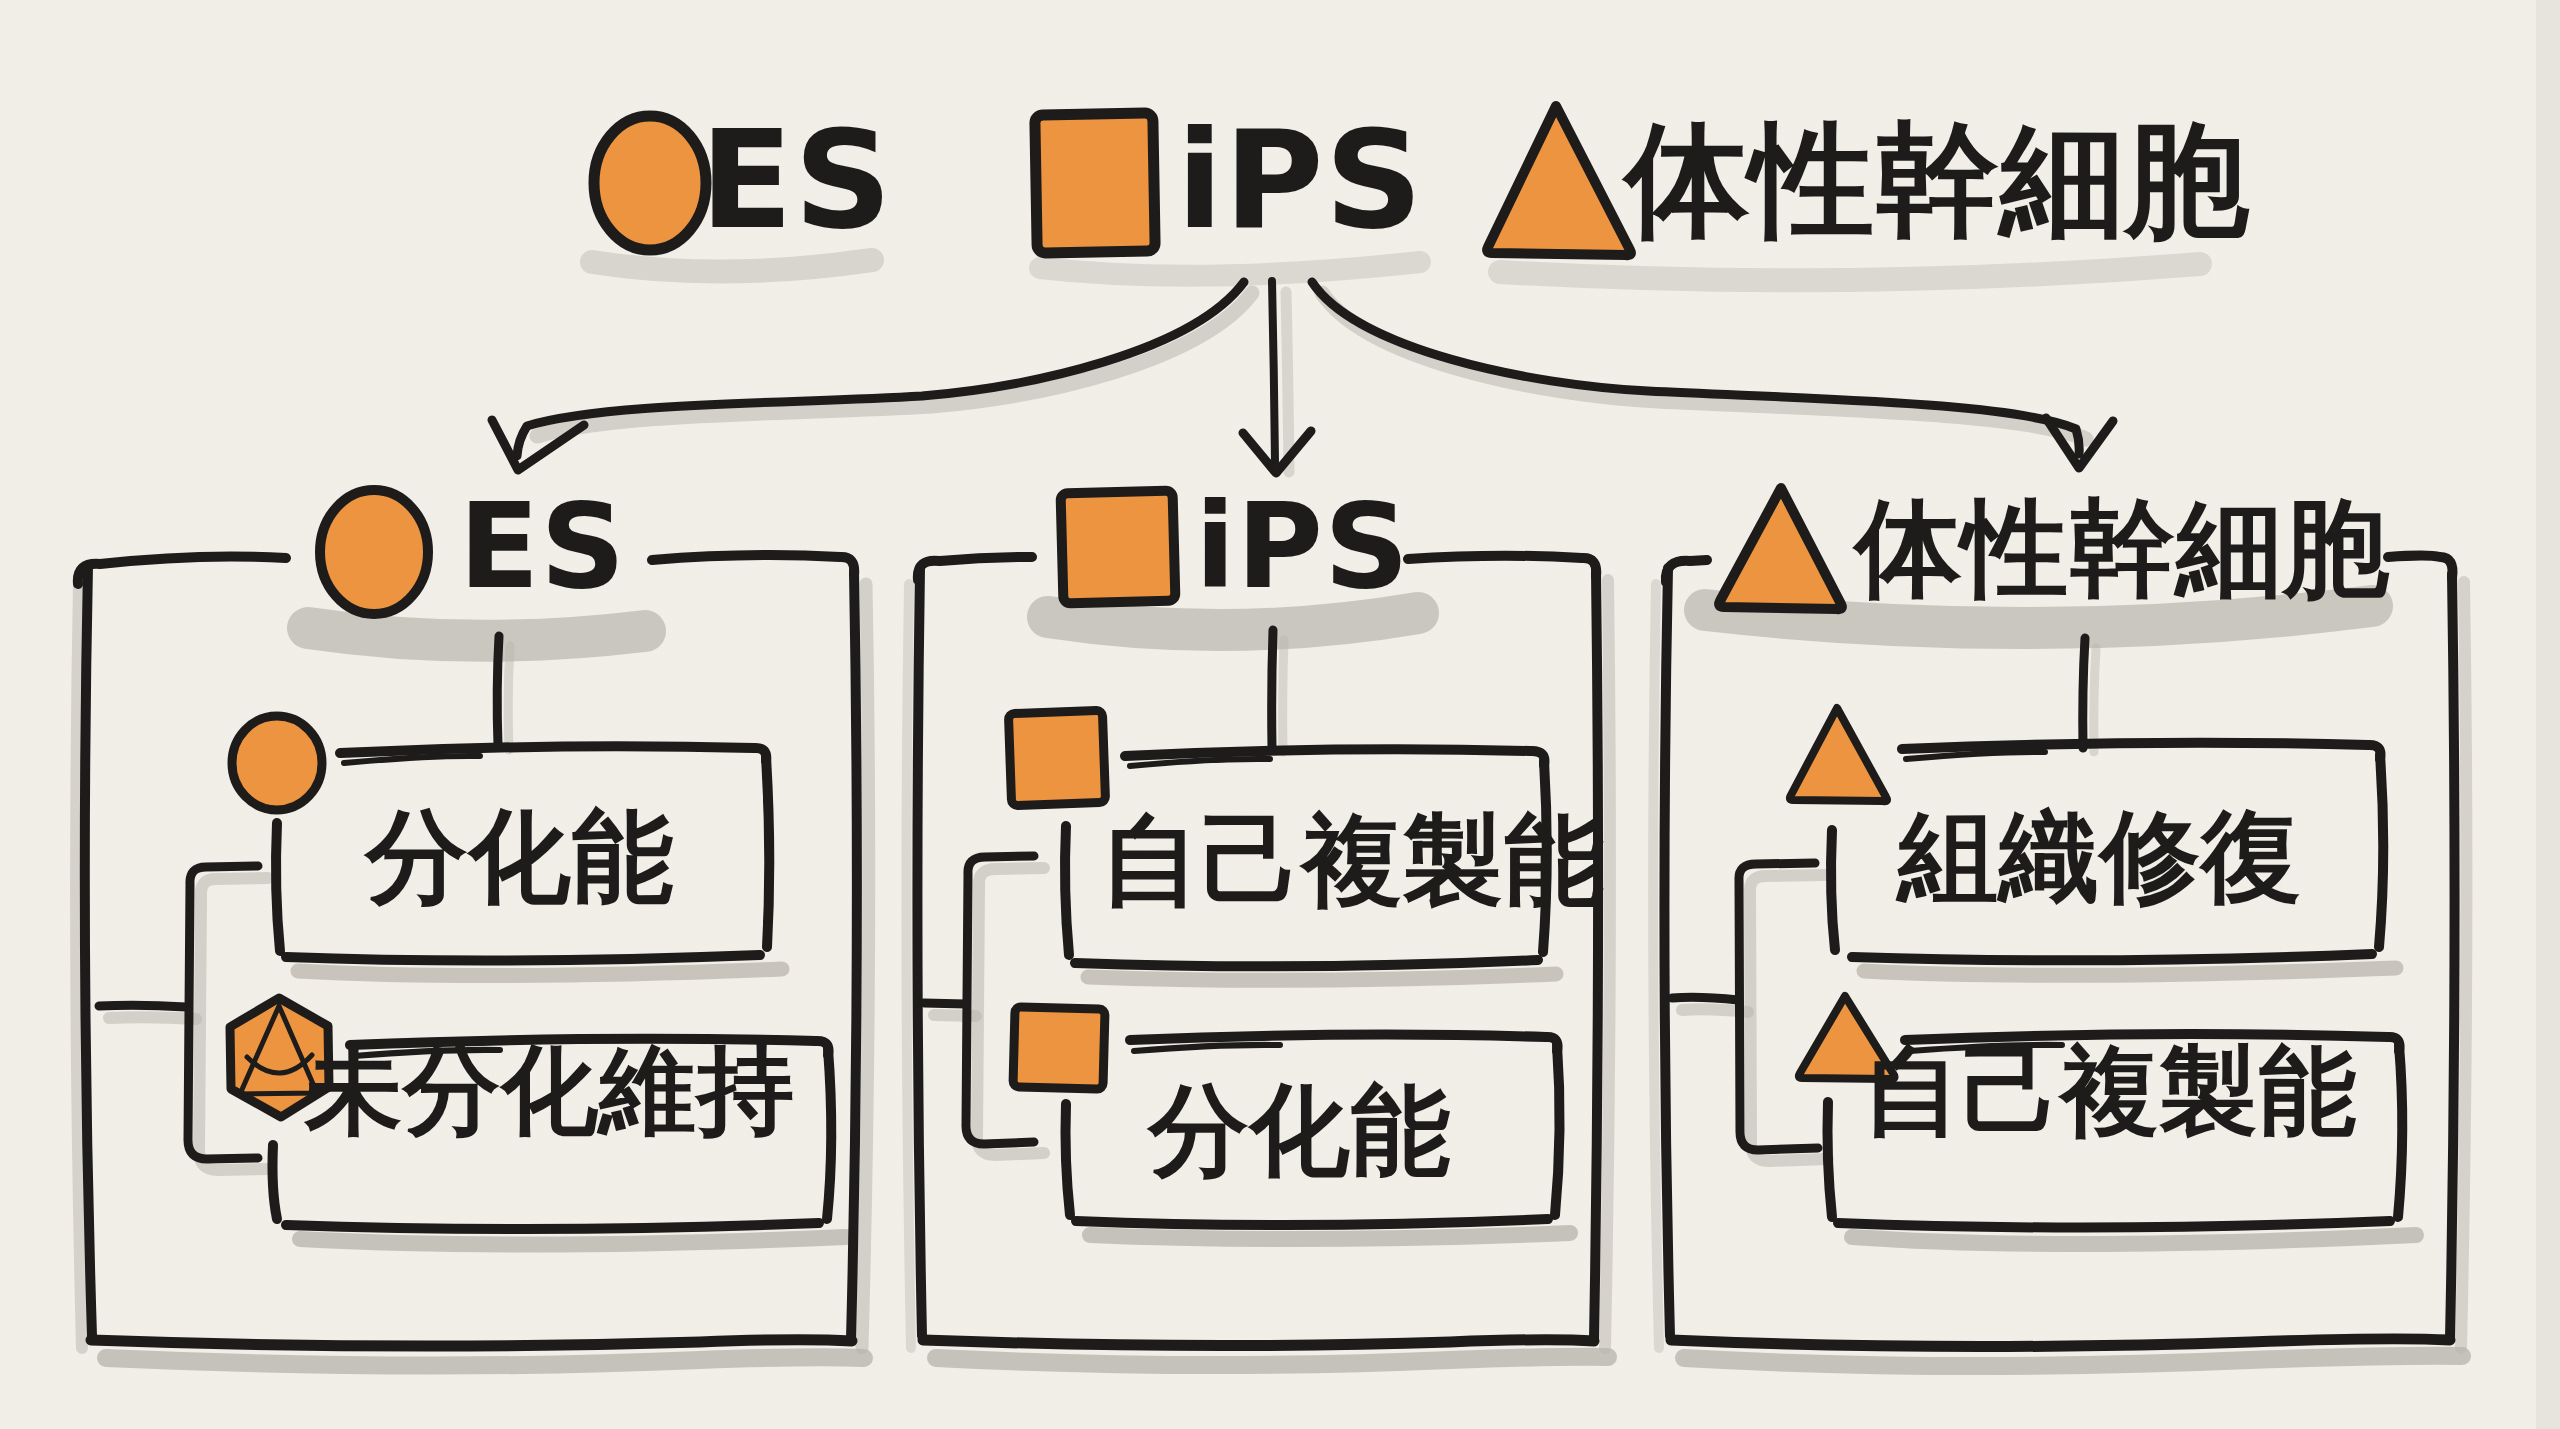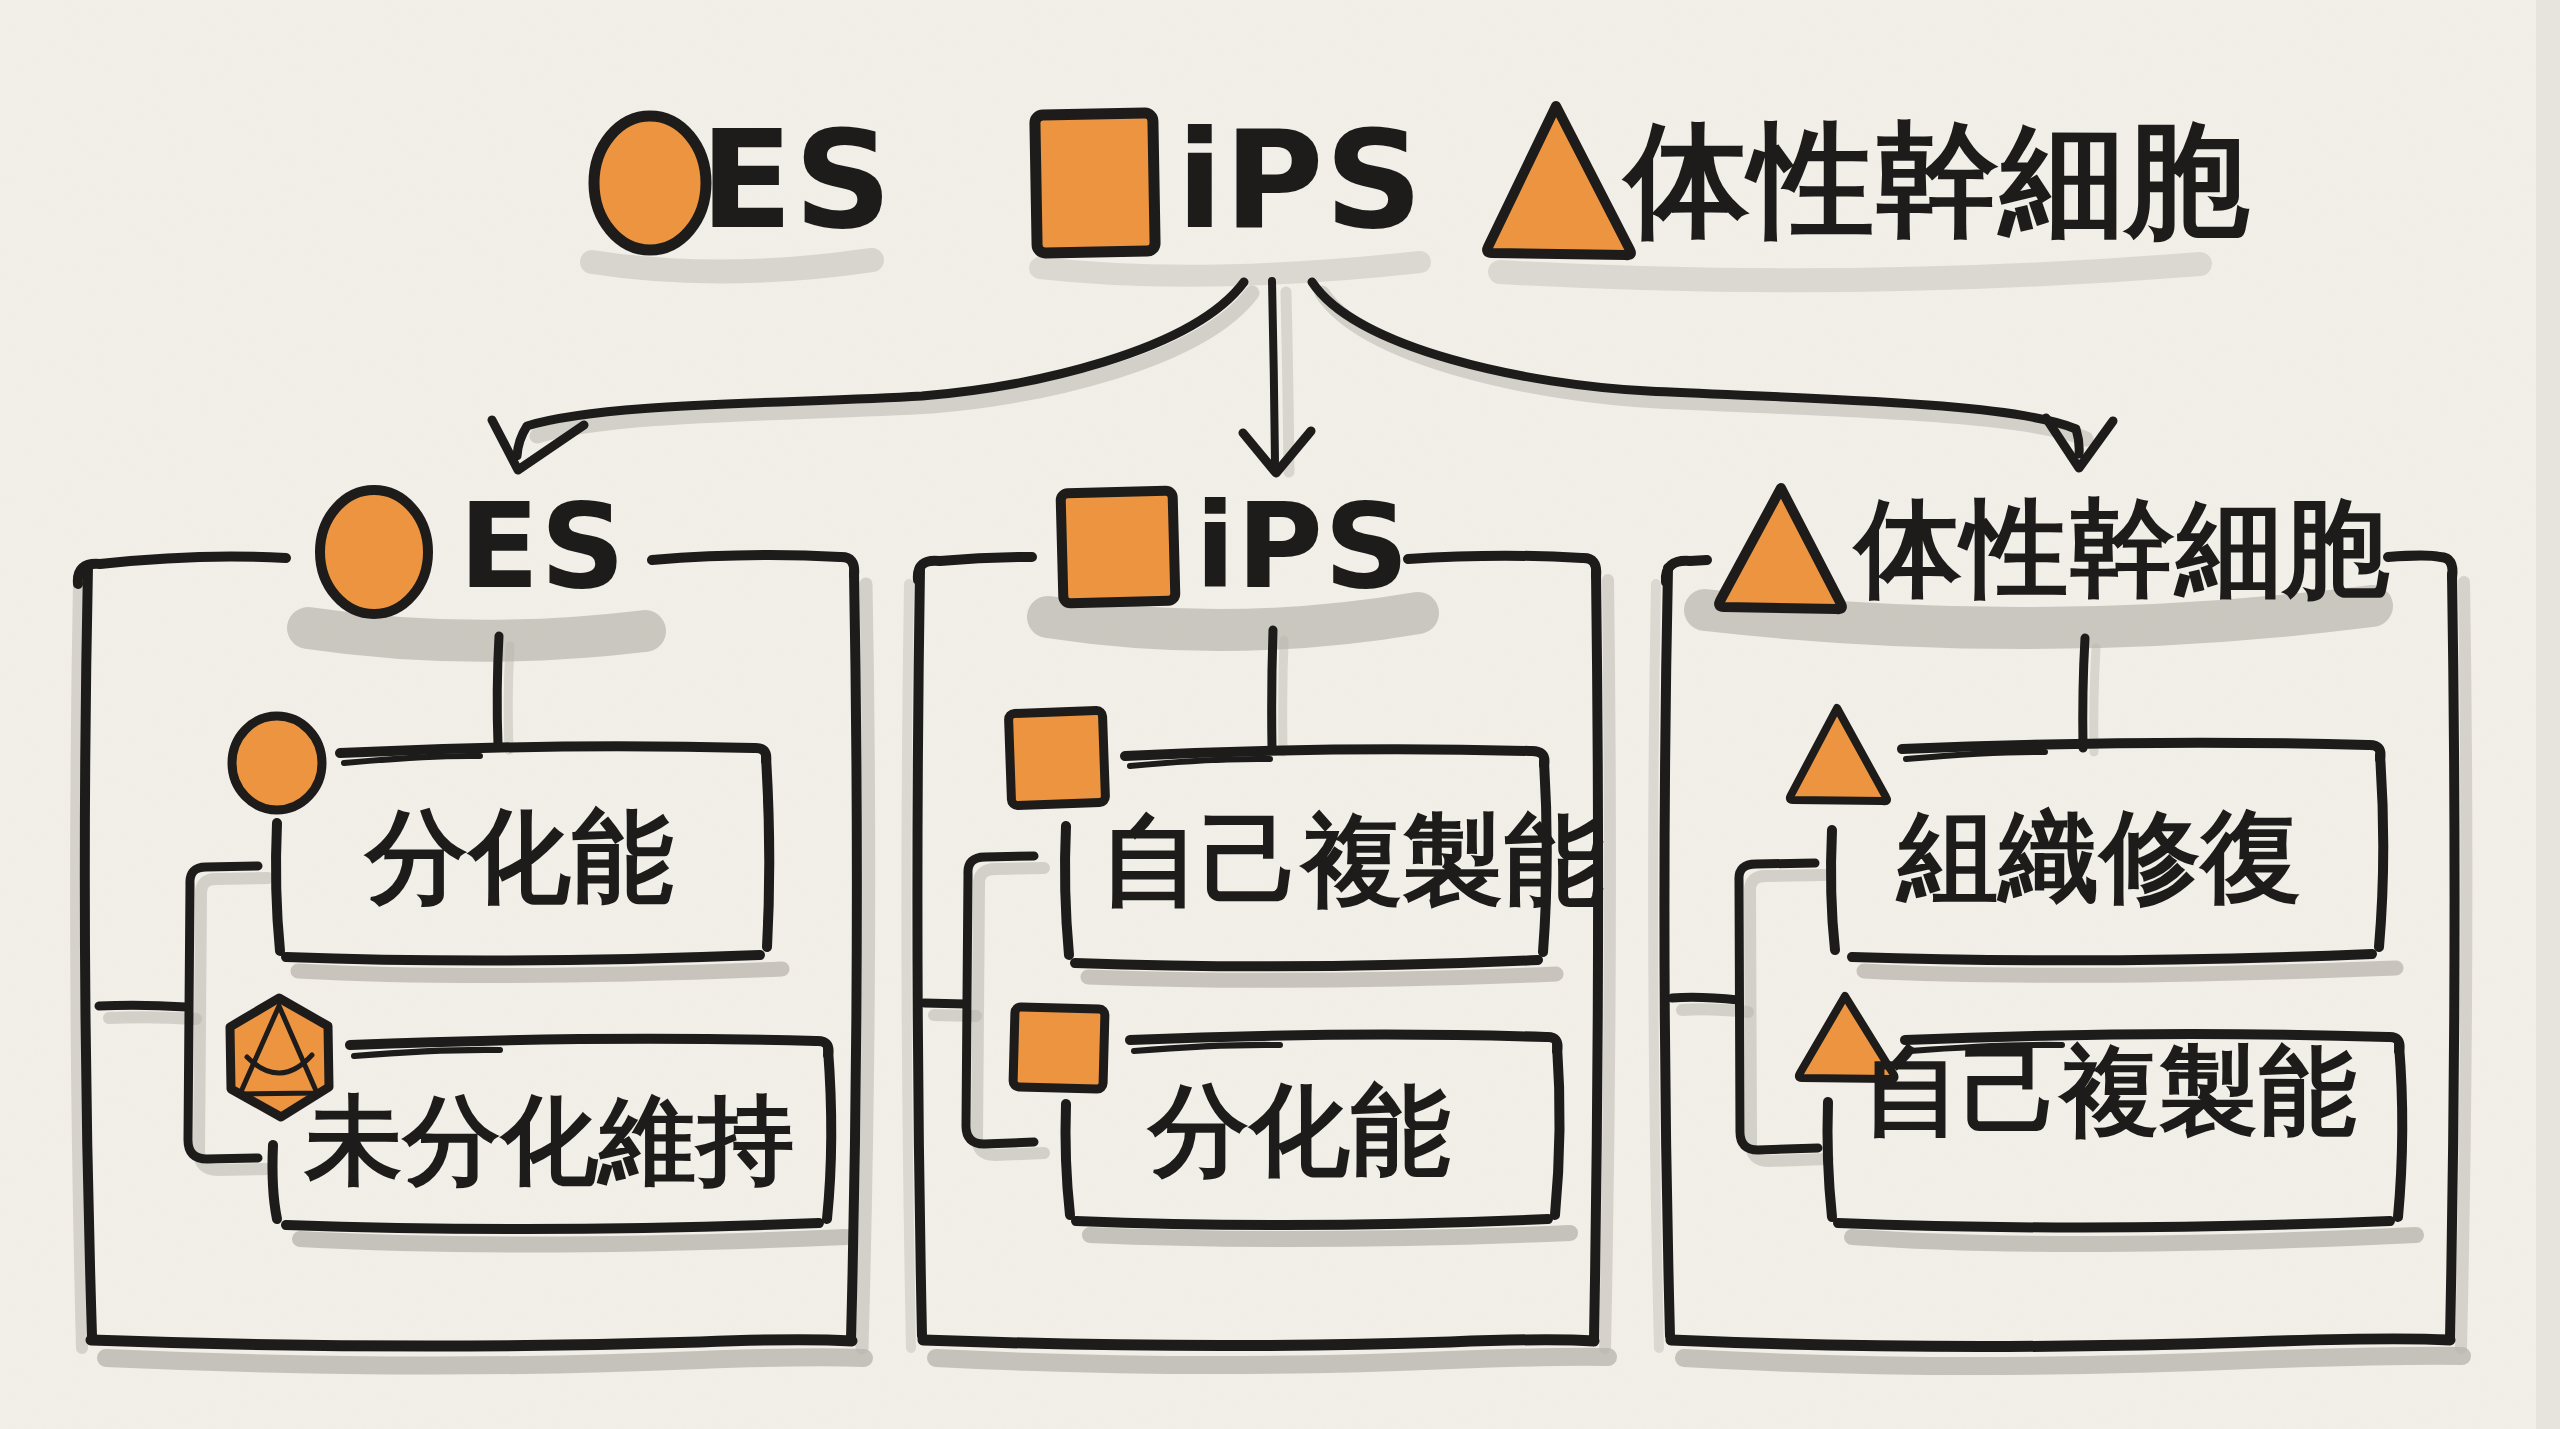--- a/index.html
+++ b/index.html
@@ -197,21 +197,21 @@
 
   <div>
     <div class="txt" style="left:700px;top:100px;width:190px;height:160px;line-height:160px;font-size:136px;">ES</div>
     <div class="txt" style="left:1165px;top:100px;width:270px;height:160px;line-height:160px;font-size:136px;">iPS</div>
     <div class="txt" style="left:1625px;top:104px;width:580px;height:152px;line-height:152px;font-size:124px;">体性幹細胞</div>
   </div>
 
   <div>
     <div class="txt" style="left:445px;top:485px;width:195px;height:122px;line-height:122px;font-size:118px;">ES</div>
     <div class="txt" style="left:330px;top:798px;width:380px;height:118px;line-height:118px;font-size:102px;">分化能</div>
-    <div class="txt" style="left:300px;top:1082px;width:500px;height:118px;line-height:118px;font-size:97px;">未分化維持</div>
+    <div class="txt" style="left:300px;top:1032px;width:500px;height:118px;line-height:118px;font-size:97px;">未分化維持</div>
   </div>
 
   <div>
     <div class="txt" style="left:1185px;top:485px;width:235px;height:122px;line-height:122px;font-size:118px;">iPS</div>
     <div class="txt" style="left:1100px;top:802px;width:400px;height:118px;line-height:118px;font-size:100px;">自己複製能</div>
     <div class="txt" style="left:1110px;top:1072px;width:380px;height:118px;line-height:118px;font-size:100px;">分化能</div>
   </div>
 
   <div>
     <div class="txt" style="left:1855px;top:492px;width:530px;height:114px;line-height:114px;font-size:106px;">体性幹細胞</div>

